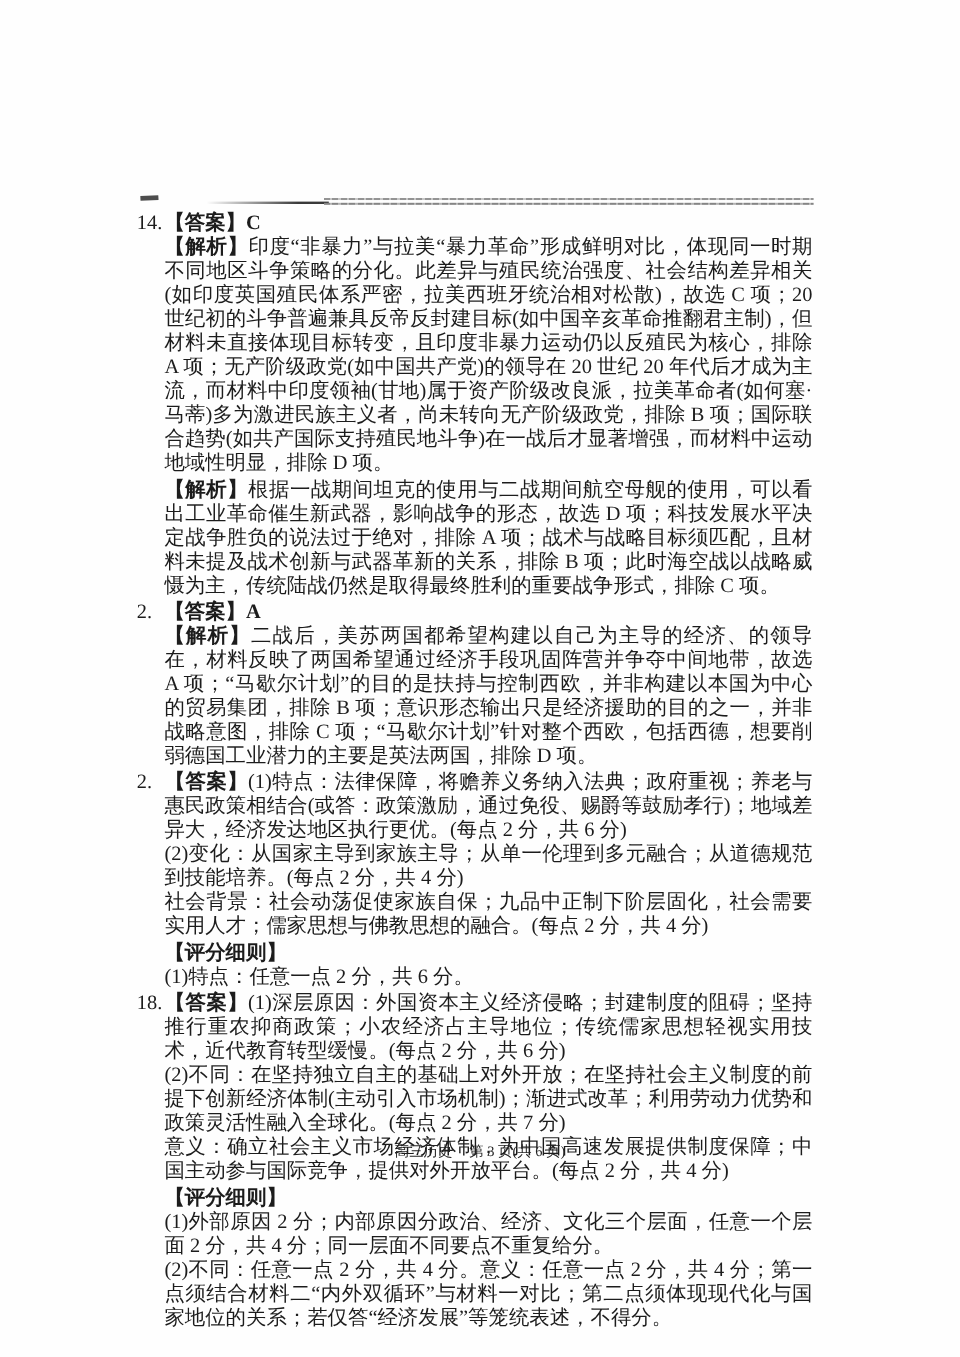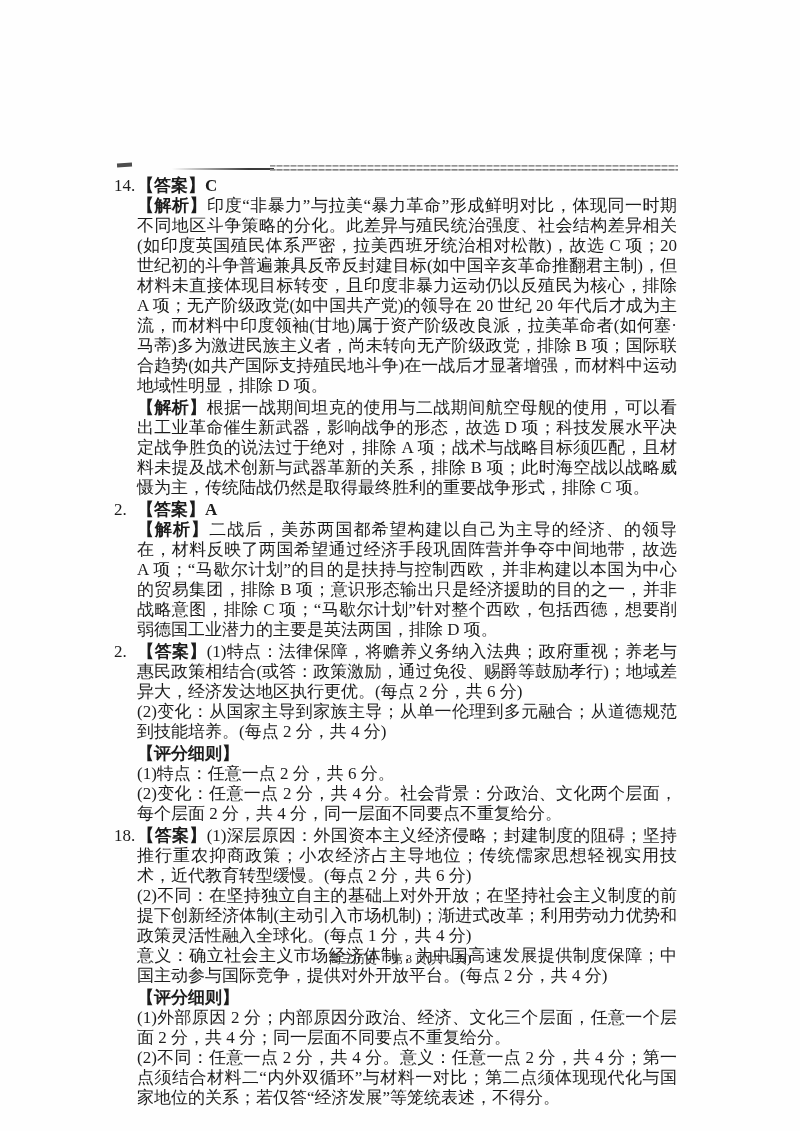--- a/index.html
+++ b/index.html
@@ -67,28 +67,28 @@
     </section>
 
     <section class="item">
       <p class="lead"><span class="num">2.</span><span class="label">【答案】</span><span class="ans">A</span></p>
       <p><span class="label">【解析】</span><span>二战后，美苏两国都希望构建以自己为主导的经济、的领导在，材料反映了两国希望通过经济手段巩固阵营并争夺中间地带，故选 A 项；“马歇尔计划”的目的是扶持与控制西欧，并非构建以本国为中心的贸易集团，排除 B 项；意识形态输出只是经济援助的目的之一，并非战略意图，排除 C 项；“马歇尔计划”针对整个西欧，包括西德，想要削弱德国工业潜力的主要是英法两国，排除 D 项。</span></p>
     </section>
 
     <section class="item">
       <p class="lead"><span class="num">2.</span><span class="label">【答案】</span><span>(1)特点：法律保障，将赡养义务纳入法典；政府重视；养老与惠民政策相结合(或答：政策激励，通过免役、赐爵等鼓励孝行)；地域差异大，经济发达地区执行更优。(每点 2 分，共 6 分)</span></p>
       <p>(2)变化：从国家主导到家族主导；从单一伦理到多元融合；从道德规范到技能培养。(每点 2 分，共 4 分)</p>
+      <p>社会背景：社会动荡促使家族自保；九品中正制下阶层固化，社会需要实用人才；儒家思想与佛教思想的融合。(每点 2 分，共 4 分)</p>
       <p class="rubric-title">【评分细则】</p>
       <p>(1)特点：任意一点 2 分，共 6 分。</p>
-      <p>(2)变化：任意一点 2 分，共 4 分。社会背景：分政治、文化两个层面，每个层面 2 分，共 4 分，同一层面不同要点不重复给分。</p>
     </section>
 
     <section class="item">
       <p class="lead"><span class="num">18.</span><span class="label">【答案】</span><span>(1)深层原因：外国资本主义经济侵略；封建制度的阻碍；坚持推行重农抑商政策；小农经济占主导地位；传统儒家思想轻视实用技术，近代教育转型缓慢。(每点 2 分，共 6 分)</span></p>
-      <p>(2)不同：在坚持独立自主的基础上对外开放；在坚持社会主义制度的前提下创新经济体制(主动引入市场机制)；渐进式改革；利用劳动力优势和政策灵活性融入全球化。(每点 1 分，共 4 分)</p>
+      <p>(2)不同：在坚持独立自主的基础上对外开放；在坚持社会主义制度的前提下创新经济体制(主动引入市场机制)；渐进式改革；利用劳动力优势和政策灵活性融入全球化。(每点 2 分，共 7 分)</p>
       <p>意义：确立社会主义市场经济体制，为中国高速发展提供制度保障；中国主动参与国际竞争，提供对外开放平台。(每点 2 分，共 4 分)</p>
       <p class="rubric-title">【评分细则】</p>
       <p>(1)外部原因 2 分；内部原因分政治、经济、文化三个层面，任意一个层面 2 分，共 4 分；同一层面不同要点不重复给分。</p>
       <p>(2)不同：任意一点 2 分，共 4 分。意义：任意一点 2 分，共 4 分；第一点须结合材料二“内外双循环”与材料一对比；第二点须体现现代化与国家地位的关系；若仅答“经济发展”等笼统表述，不得分。</p>
     </section>
 
   </main>
 
   <footer class="footer">
     <span>高三历史</span><span>第 3 页(共 6 页)</span>

